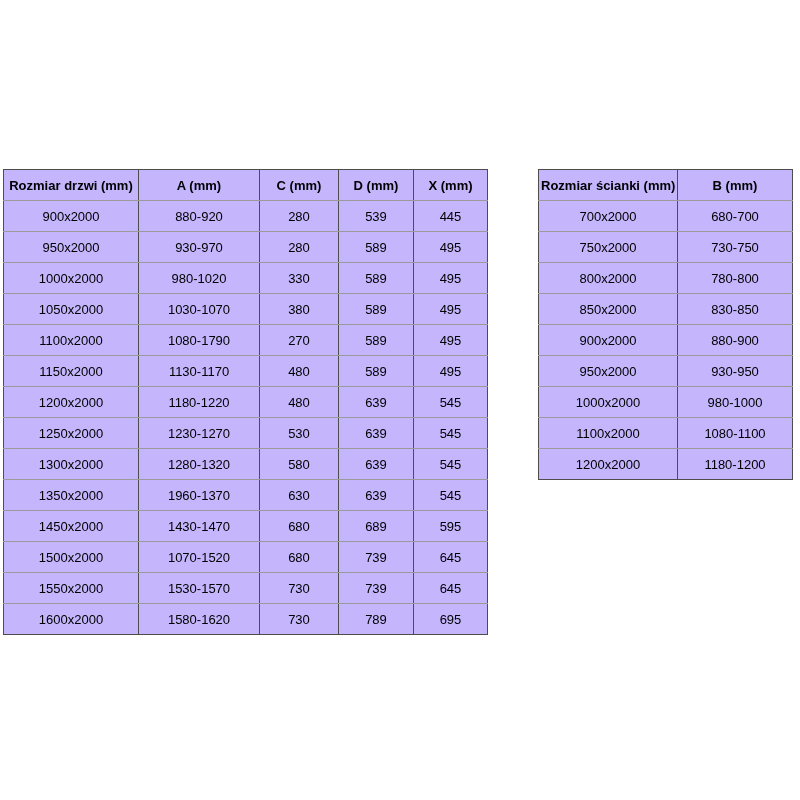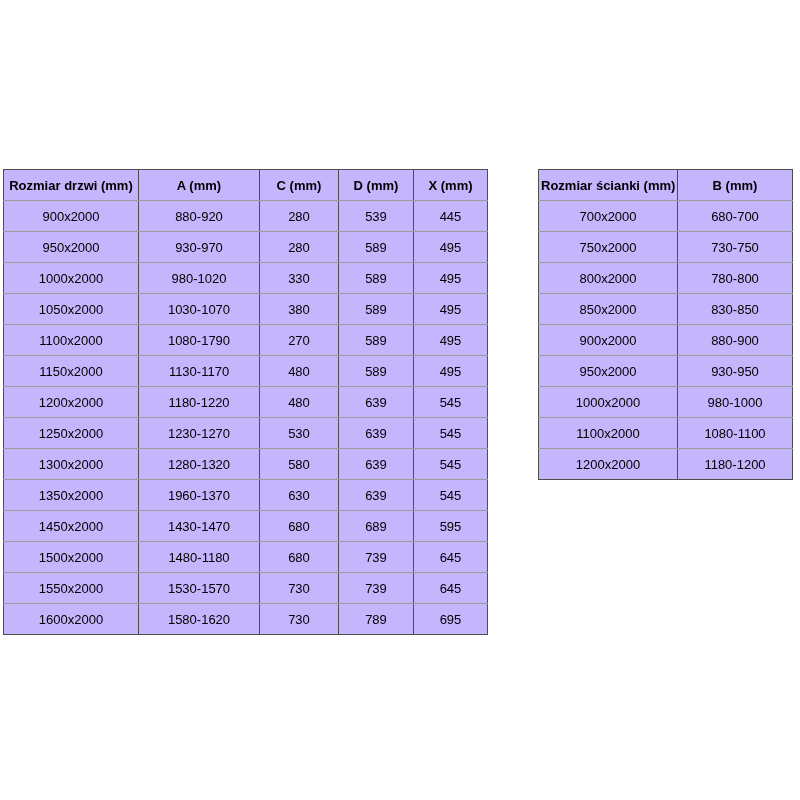--- a/index.html
+++ b/index.html
@@ -135,21 +135,21 @@
       </tr>
       <tr>
         <td>1450x2000</td>
         <td>1430-1470</td>
         <td>680</td>
         <td>689</td>
         <td>595</td>
       </tr>
       <tr>
         <td>1500x2000</td>
-        <td>1480-1180</td>
+        <td>1070-1520</td>
         <td>680</td>
         <td>739</td>
         <td>645</td>
       </tr>
       <tr>
         <td>1550x2000</td>
         <td>1530-1570</td>
         <td>730</td>
         <td>739</td>
         <td>645</td>

